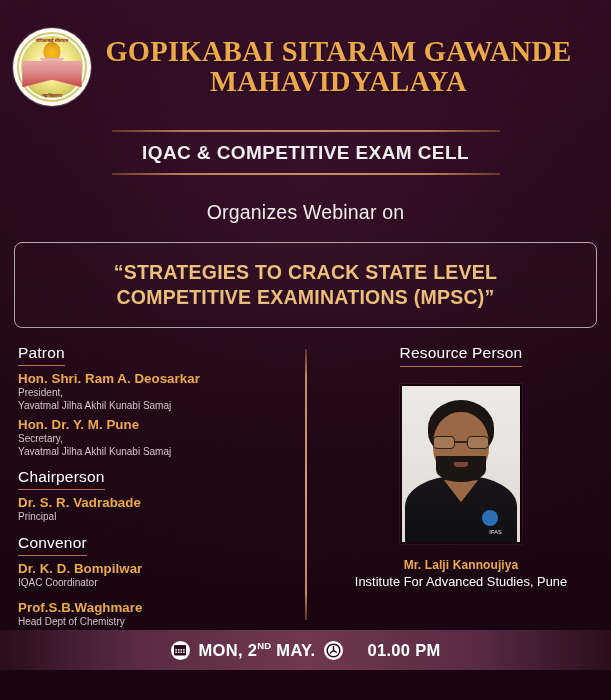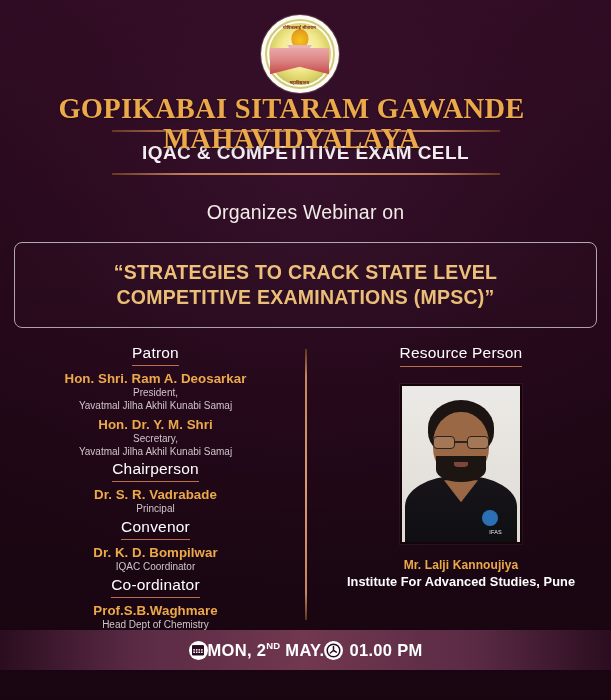--- a/index.html
+++ b/index.html
@@ -26,21 +26,20 @@
     background:linear-gradient(180deg, rgba(70,20,55,.30) 0%, rgba(0,0,0,0) 30%, rgba(0,0,0,.25) 100%);
     pointer-events:none;
   }
 
   
   .header {
     position:relative;
     display:flex; align-items:center;
     padding:14px 18px 0 4px;
     height:120px;
-    flex-direction:column;
   }
   .logo-wrap{
     flex:0 0 auto;
     width:80px; height:80px;
     margin-left:8px; margin-right:6px;
     display:flex; align-items:center; justify-content:center;
   }
   .logo {
     width:78px; height:78px;
     border-radius:50%;
@@ -151,21 +150,21 @@
     margin-top:16px;
     height:288px;
   }
   .divider{
     position:absolute;
     left:305px; top:5px; bottom:12px;
     width:2px;
     background:linear-gradient(180deg,#5e3420 0%, #c9855c 10%, #d89a70 50%, #c9855c 90%, #5e3420 100%);
   }
 
-  .col-left{ width:311px; text-align:center; padding:0 28px; }
+  .col-left{ width:311px; padding:0 18px; }
   .col-right{ flex:1; text-align:center; padding:0 8px; }
 
   .role-head{
     display:inline-block;
     color:#ffffff;
     font-size:15.5px;
     letter-spacing:.2px;
     padding-bottom:3px;
     border-bottom:1.6px solid #b9704a;
   }
@@ -176,21 +175,21 @@
     margin-top:5px;
     letter-spacing:.05px;
   }
   .person-sub{
     color:#cfc4c9;
     font-size:10px;
     line-height:1.18;
     margin-top:1px;
   }
   .role-group{ margin-bottom:3px; }
-  .role-group + .role-group{ margin-top:3px; }
+  .role-group + .role-group{ margin-top:11px; }
 
   
   .rp-head{
     display:inline-block;
     color:#ffffff;
     font-size:15.5px;
     letter-spacing:.2px;
     padding-bottom:4px;
     border-bottom:1.6px solid #b9704a;
   }
@@ -266,32 +265,33 @@
   .rp-name{
     color:#eca94a;
     font-size:12px;
     font-weight:bold;
     margin-top:14px;
     letter-spacing:.1px;
   }
   .rp-org{
     color:#ffffff;
     font-size:12.8px;
-    font-weight:bold;
+    font-weight:normal;
     margin-top:2px;
     letter-spacing:.05px;
   }
 
   
   .footer{
     position:absolute;
     left:0; right:0; bottom:30px;
     height:40px;
     background:linear-gradient(90deg,#2b0d1f 0%, #5a2a45 22%, #71384f 50%, #5a2a45 78%, #2b0d1f 100%);
     display:flex; align-items:center; justify-content:center;
+    gap:9px;
   }
   .footer-ico{
     width:19px; height:19px; border-radius:50%;
     background:#ffffff;
     display:inline-flex; align-items:center; justify-content:center;
     flex:0 0 auto;
   }
   .footer-ico svg{ display:block; }
   .footer-txt{
     color:#ffffff; font-size:16.5px; font-weight:bold; letter-spacing:.3px;
@@ -337,39 +337,38 @@
   <div class="body-area">
     <div class="divider"></div>
 
     <div class="col-left">
 
       <div class="role-group">
         <div class="role-head">Patron</div>
         <div class="person-name">Hon. Shri. Ram A. Deosarkar</div>
         <div class="person-sub">President,</div>
         <div class="person-sub">Yavatmal Jilha Akhil Kunabi Samaj</div>
-        <div class="person-name">Hon. Dr. Y. M. Shri</div>
+        <div class="person-name">Hon. Dr. Y. M. Pune</div>
         <div class="person-sub">Secretary,</div>
         <div class="person-sub">Yavatmal Jilha Akhil Kunabi Samaj</div>
       </div>
 
       <div class="role-group">
         <div class="role-head">Chairperson</div>
         <div class="person-name">Dr. S. R. Vadrabade</div>
         <div class="person-sub">Principal</div>
       </div>
 
       <div class="role-group">
         <div class="role-head">Convenor</div>
         <div class="person-name">Dr. K. D. Bompilwar</div>
         <div class="person-sub">IQAC Coordinator</div>
       </div>
 
       <div class="role-group">
-        <div class="role-head">Co-ordinator</div>
         <div class="person-name">Prof.S.B.Waghmare</div>
         <div class="person-sub">Head Dept of Chemistry</div>
       </div>
 
     </div>
 
     <div class="col-right">
       <div class="rp-head">Resource Person</div>
 
       <div class="photo-frame">

